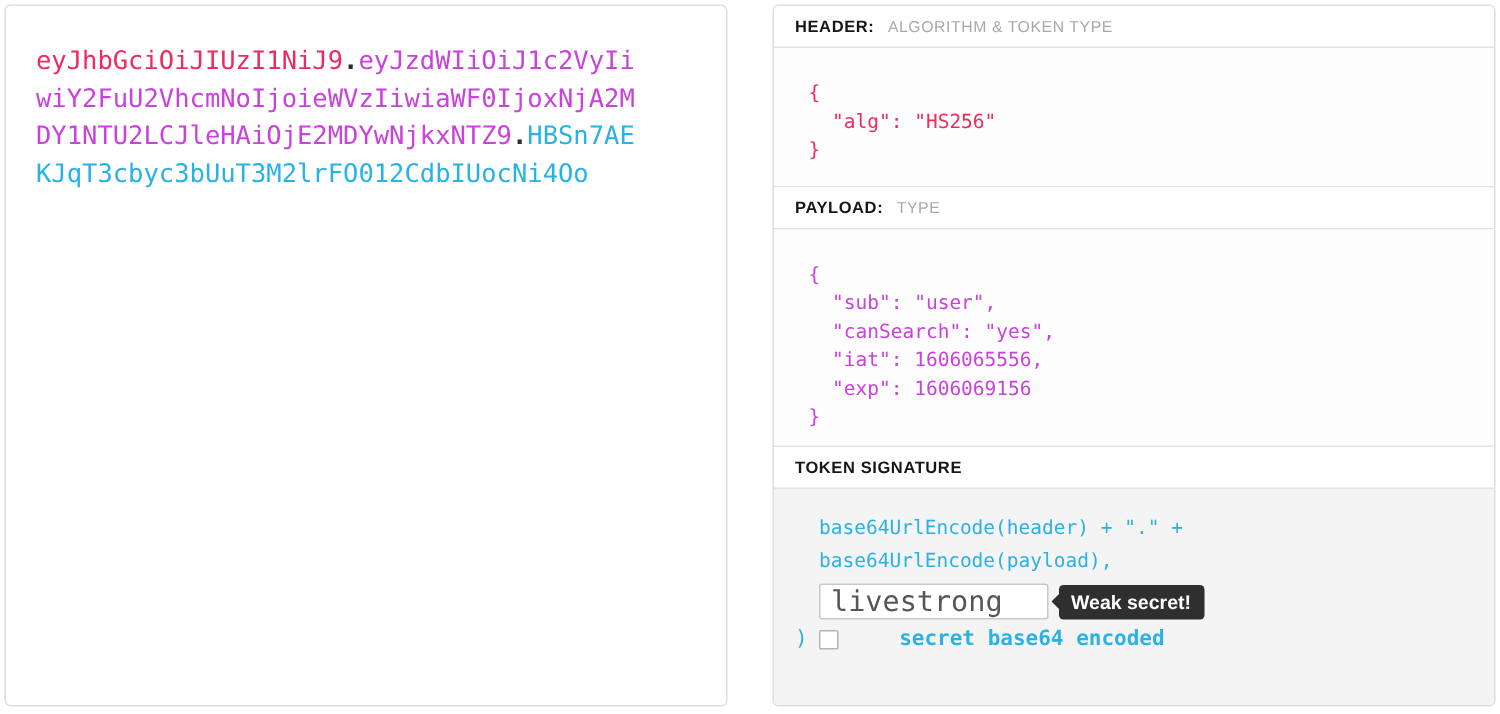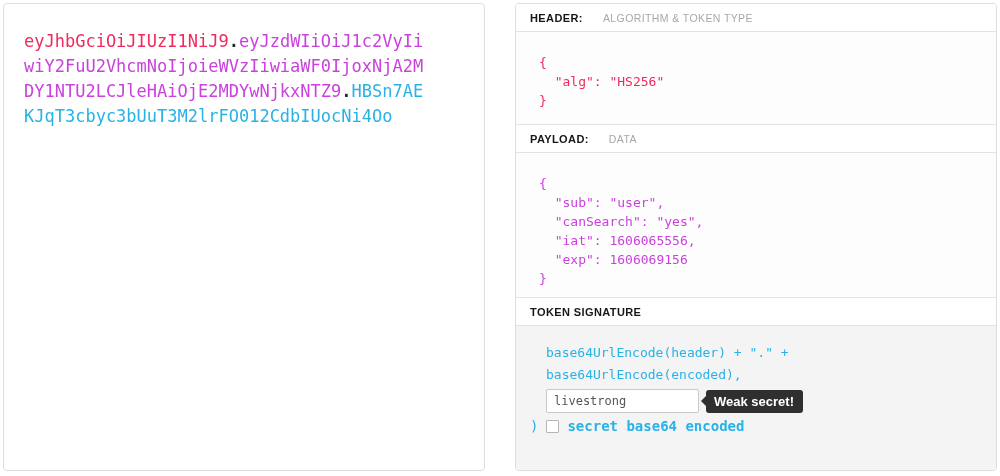--- a/index.html
+++ b/index.html
@@ -57,21 +57,21 @@
   
   .decoded-panel {
     display: flex;
     flex-direction: column;
     overflow: hidden;
     background: #fdfdfd;
   }
   .section-band {
     display: flex;
     align-items: center;
-    gap: 20px;
+    gap: 9px;
     padding: 8px 14px 7px 14px;
     background: #ffffff;
     border-bottom: 1px solid var(--border-color);
     flex: none;
   }
   .band-title {
     font-size: 11px;
     font-weight: bold;
     letter-spacing: 0.4px;
     color: var(--section-title);
@@ -116,21 +116,21 @@
     gap: 7px;
     margin: 3px 0 5px 16px;
   }
   .secret-input {
     width: 153px;
     height: 24px;
     border: 1px solid var(--input-border);
     border-radius: 2px;
     background: #ffffff;
     font-family: "DejaVu Sans Mono", monospace;
-    font-size: 12px;
+    font-size: 19px;
     color: var(--secret-text);
     padding: 10px 7px;
     outline: none;
   }
   .tooltip {
     display: inline-flex;
     align-items: center;
     position: relative;
     background: var(--tooltip-bg);
     color: var(--tooltip-text);
@@ -168,20 +168,21 @@
     border-radius: 1px;
     cursor: pointer;
     flex: none;
   }
   .checkbox-label {
     font-family: "DejaVu Sans Mono", monospace;
     font-size: 14px;
     font-weight: bold;
     color: var(--token-signature);
     cursor: pointer;
+    margin-left: 32px;
   }
 </style>
 </head>
 <body>
 
 <div class="stage">
 
   <div class="panel encoded-panel">
     <div class="token"><span class="seg-header">eyJhbGciOiJIUzI1NiJ9</span><span class="seg-dot">.</span><span class="seg-payload">eyJzdWIiOiJ1c2VyIiwiY2FuU2VhcmNoIjoieWVzIiwiaWF0IjoxNjA2MDY1NTU2LCJleHAiOjE2MDYwNjkxNTZ9</span><span class="seg-dot">.</span><span class="seg-signature">HBSn7AEKJqT3cbyc3bUuT3M2lrFO012CdbIUocNi4Oo</span></div>
   </div>
@@ -193,37 +194,37 @@
       <span class="band-subtitle">ALGORITHM &amp; TOKEN TYPE</span>
     </div>
     <div class="content header-content">
       <div class="code-line pink-code">{</div>
       <div class="code-line pink-code">  "alg": "HS256"</div>
       <div class="code-line pink-code">}</div>
     </div>
 
     <div class="section-band">
       <span class="band-title">PAYLOAD:</span>
-      <span class="band-subtitle">DATA</span>
+      <span class="band-subtitle">TYPE</span>
     </div>
     <div class="content payload-content">
       <div class="code-line purple-code">{</div>
       <div class="code-line purple-code">  "sub": "user",</div>
       <div class="code-line purple-code">  "canSearch": "yes",</div>
       <div class="code-line purple-code">  "iat": 1606065556,</div>
       <div class="code-line purple-code">  "exp": 1606069156</div>
       <div class="code-line purple-code">}</div>
     </div>
 
     <div class="section-band">
       <span class="band-title">TOKEN SIGNATURE</span>
     </div>
     <div class="content verify-content">
       <div class="vline vindent">base64UrlEncode(header) + "." +</div>
-      <div class="vline vindent">base64UrlEncode(encoded),</div>
+      <div class="vline vindent">base64UrlEncode(payload),</div>
       <div class="secret-row">
         <input class="secret-input" type="text" value="livestrong" style="">
         <div class="tooltip">
           <span class="tooltip-arrow"></span>
           <span>Weak secret!</span>
         </div>
       </div>
       <div class="close-row">
         <span class="paren">)</span>
         <span class="checkbox"></span>

